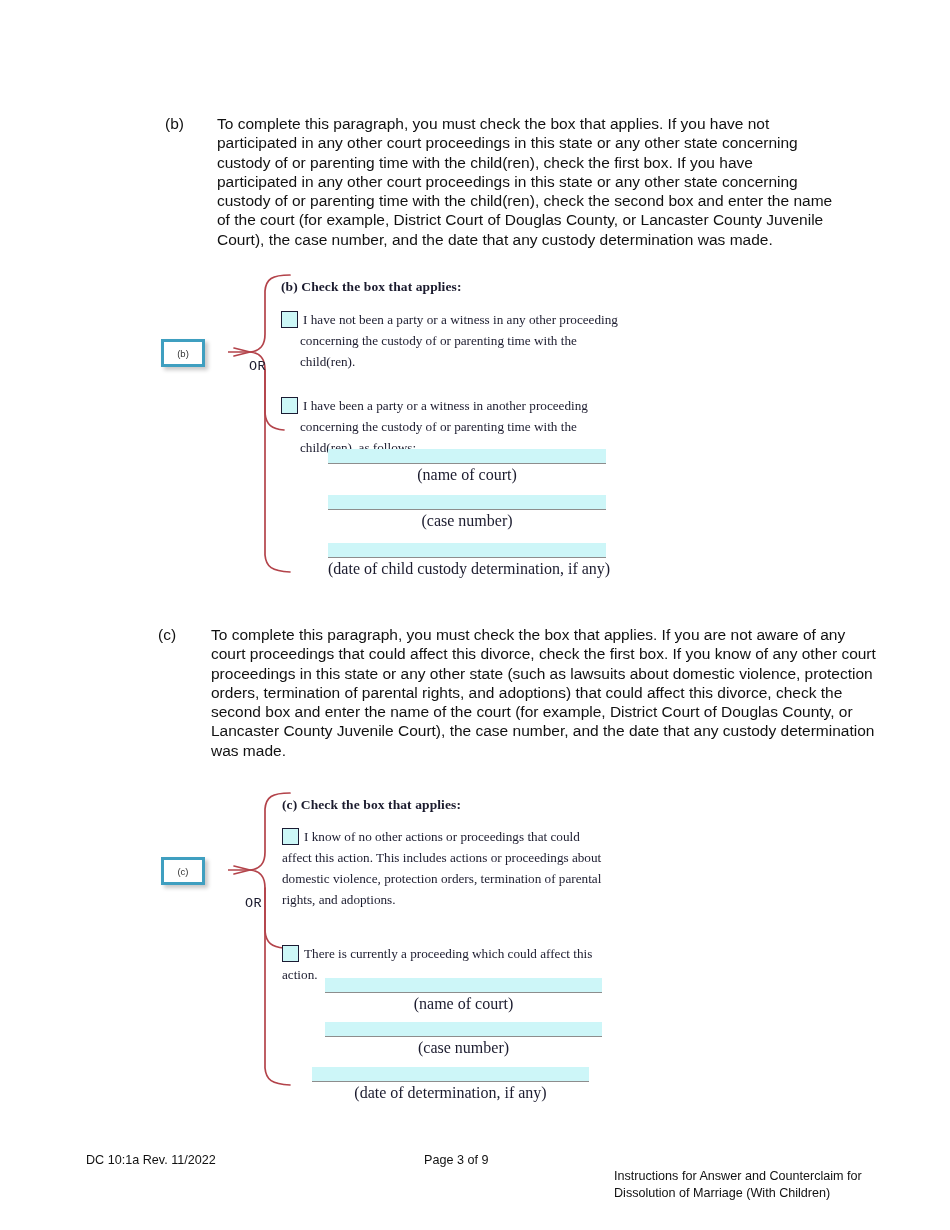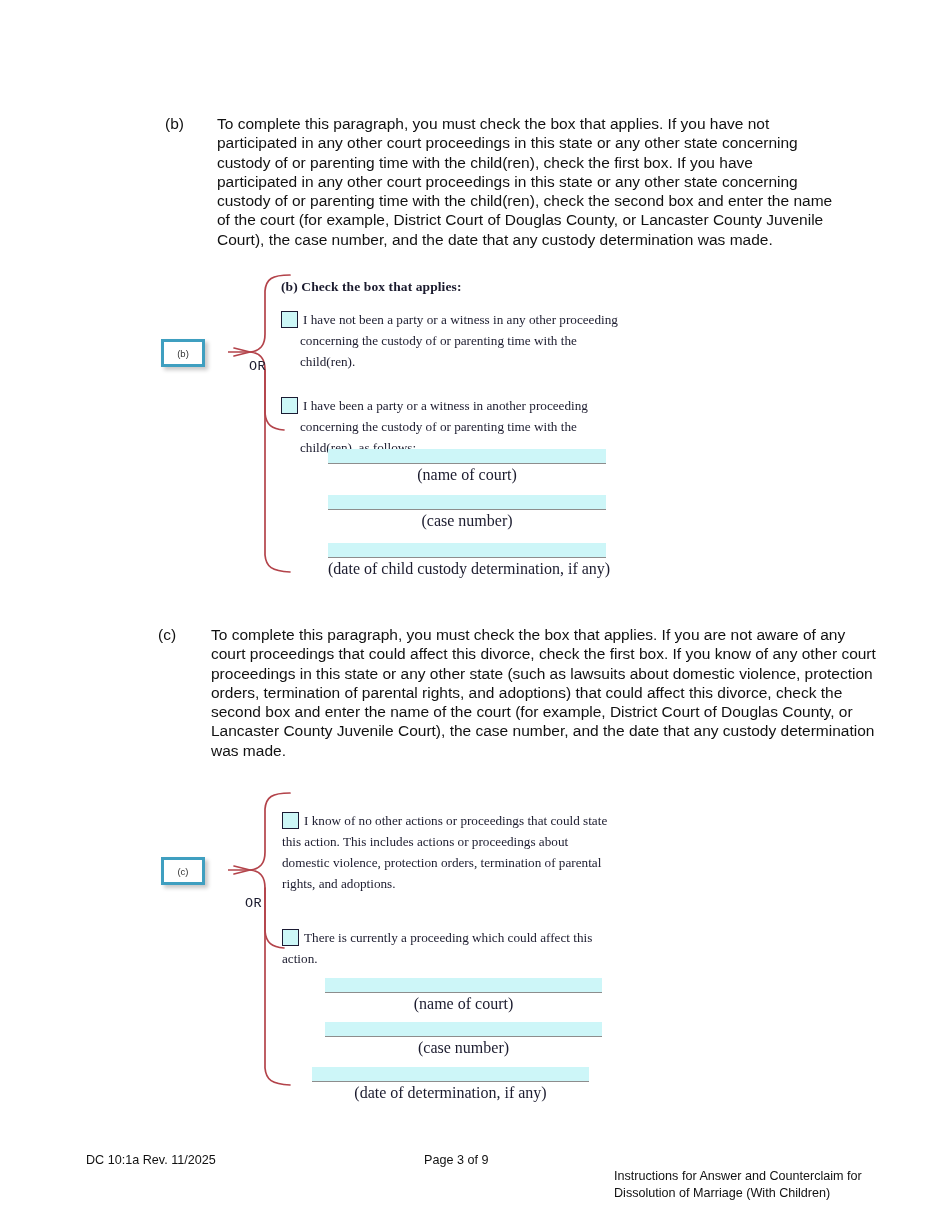--- a/index.html
+++ b/index.html
@@ -200,23 +200,27 @@
   <path d="M62 3 C 44 3, 38 7, 37 19 L 37 62 C 37 74, 32 79, 22 80 C 32 81, 37 86, 37 98 L 37 141
            C 38 153, 44 157, 56 158" fill="none" stroke="#b3434a" stroke-width="1.7" stroke-linecap="round"></path>
   <path d="M37 98 L 37 278 C 38 290, 44 294, 62 295" fill="none" stroke="#b3434a" stroke-width="1.7" stroke-linecap="round"></path>
   <path d="M22 80 L 6 76 M22 80 L 6 84" fill="none" stroke="#b3434a" stroke-width="1.7" stroke-linecap="round"></path>
   <path d="M22 80 L 0 80" fill="none" stroke="#b3434a" stroke-width="1.7" stroke-linecap="round"></path>
 </svg>
 
 <div class="or-label" style="left:245px; top:896px;">OR</div>
 
 <div class="excerpt" id="excerpt-c" style="left:282px; top:797px; width:328px;">
+  <div class="excerpt-heading">
+    <span class="hd-letter">(c)</span>
+    <span>Check the box that applies:</span>
+  </div>
 
   <div class="opt-text" style="margin-top:13px;">
-    <span class="cb"></span><span>I know of no other actions or proceedings that could state this action. This includes actions or proceedings about domestic violence, protection orders, termination of parental rights, and adoptions.</span>
+    <span class="cb"></span><span>I know of no other actions or proceedings that could affect this action. This includes actions or proceedings about domestic violence, protection orders, termination of parental rights, and adoptions.</span>
   </div>
 
   <div class="opt-text" style="margin-top:33px;">
     <span class="cb"></span><span>There is currently a proceeding which could affect this action.</span>
   </div>
 </div>
 
 <div class="field" style="left:325px; top:978px; width:277px;">
   <div class="field-bar"></div>
   <div class="field-cap">(name of court)</div>
@@ -226,16 +230,16 @@
   <div class="field-bar"></div>
   <div class="field-cap">(case number)</div>
 </div>
 
 <div class="field" style="left:312px; top:1067px; width:277px;">
   <div class="field-bar"></div>
   <div class="field-cap">(date of determination, if any)</div>
 </div>
 
 <div class="footer">
-  <div class="footer-left">DC 10:1a Rev. 11/2025</div>
+  <div class="footer-left">DC 10:1a Rev. 11/2022</div>
   <div class="footer-center">Page 3 of 9</div>
   <div class="footer-right">Instructions for Answer and Counterclaim for Dissolution of Marriage (With Children)</div>
 </div>
 
 </body></html>

